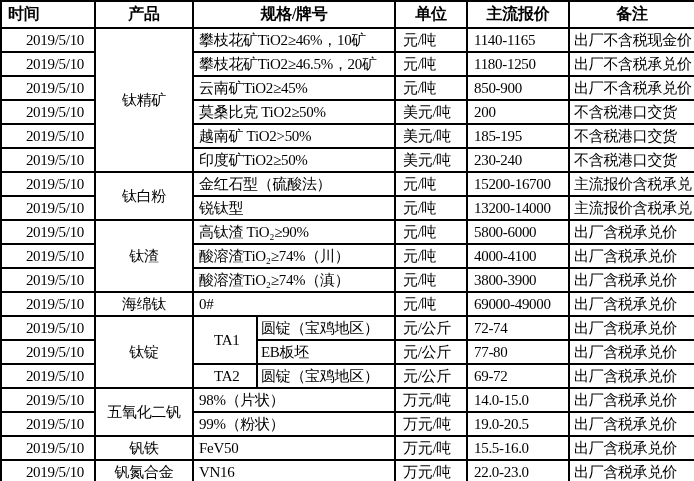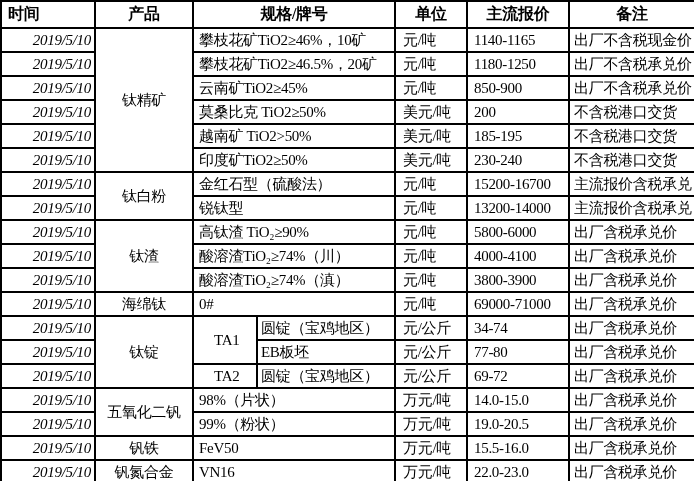--- a/index.html
+++ b/index.html
@@ -30,21 +30,21 @@
     overflow: hidden;
     vertical-align: middle;
     box-sizing: border-box;
     font-weight: normal;
     letter-spacing: -0.3px;
   }
   .price-table thead tr { height: 27px; }
   .price-table tbody tr { height: 24px; }
   .price-table th { font-weight: bold; text-align: center; font-size: 16px; }
   .price-table th.al { text-align: left; padding-left: 6px; }
-  td.c-date  { text-align: right; padding-left: 17px; font-style: italic; }
+  td.c-date  { text-align: center; padding-left: 17px; }
   td.c-prod  { text-align: center; }
   td.c-spec  { text-align: left; padding-left: 5px; margin-left: 11px; }
   td.c-grade { text-align: left; padding-left: 20px; }
   td.c-form  { text-align: left; }
   td.c-unit  { text-align: left; padding-left: 7px; }
   td.c-price { text-align: left; padding-left: 6px; margin-top: 26px; }
   td.c-note  { text-align: left; padding-left: 4px; padding-right: 1px; }
 </style>
 </head>
 <body>
@@ -149,30 +149,30 @@
       <td class="c-spec" colspan="2">酸溶渣TiO₂≥74%（滇）</td>
       <td class="c-unit">元/吨</td>
       <td class="c-price">3800-3900</td>
       <td class="c-note">出厂含税承兑价</td>
     </tr>
     <tr>
       <td class="c-date">2019/5/10</td>
       <td class="c-prod">海绵钛</td>
       <td class="c-spec" colspan="2">0#</td>
       <td class="c-unit">元/吨</td>
-      <td class="c-price">69000-71000</td>
+      <td class="c-price">69000-49000</td>
       <td class="c-note">出厂含税承兑价</td>
     </tr>
     <tr>
       <td class="c-date">2019/5/10</td>
       <td class="c-prod" rowspan="3">钛锭</td>
       <td class="c-grade" rowspan="2">TA1</td>
       <td class="c-form">圆锭（宝鸡地区）</td>
       <td class="c-unit">元/公斤</td>
-      <td class="c-price">34-74</td>
+      <td class="c-price">72-74</td>
       <td class="c-note">出厂含税承兑价</td>
     </tr>
     <tr>
       <td class="c-date">2019/5/10</td>
       <td class="c-form">EB板坯</td>
       <td class="c-unit">元/公斤</td>
       <td class="c-price">77-80</td>
       <td class="c-note">出厂含税承兑价</td>
     </tr>
     <tr>

